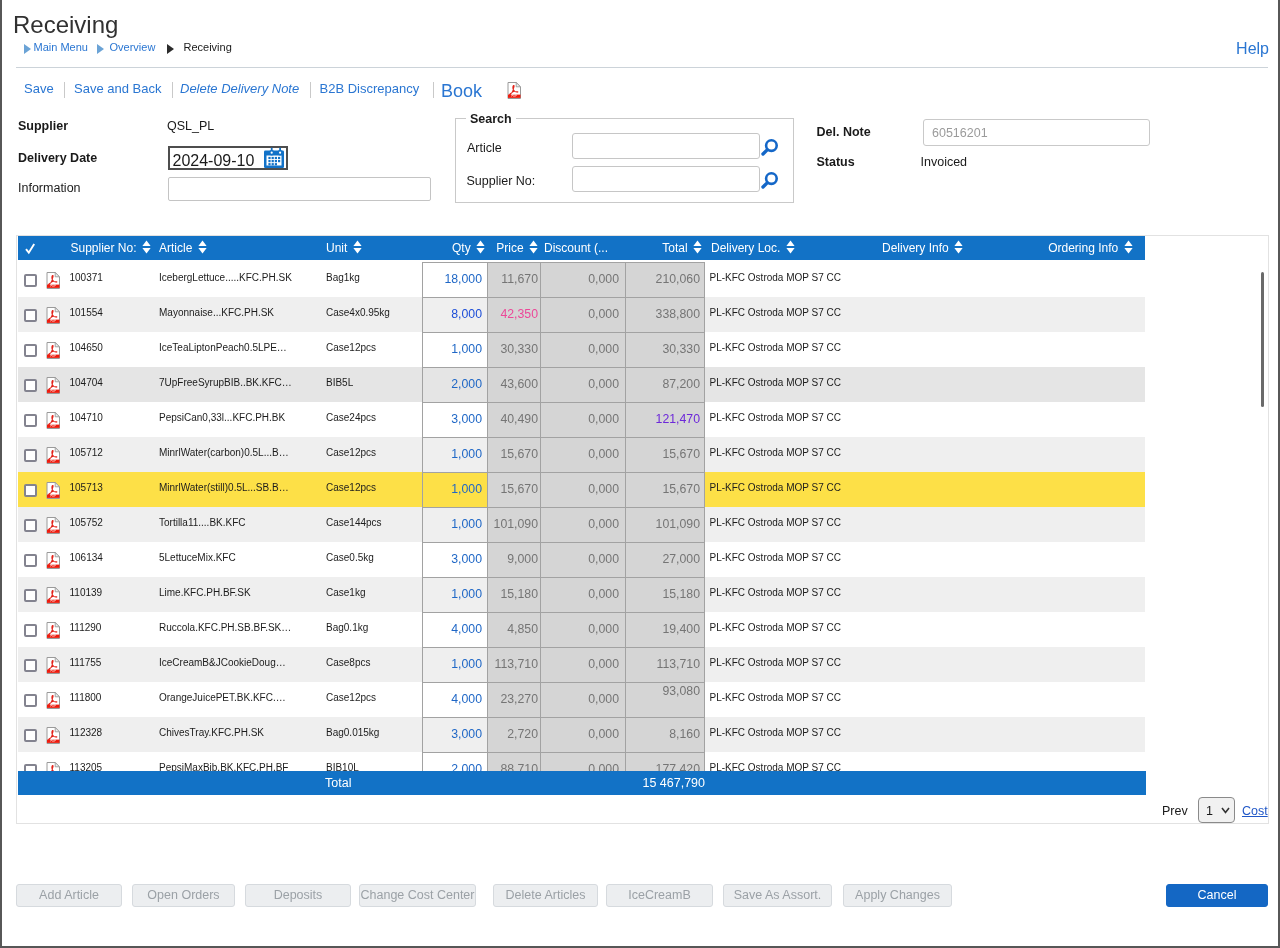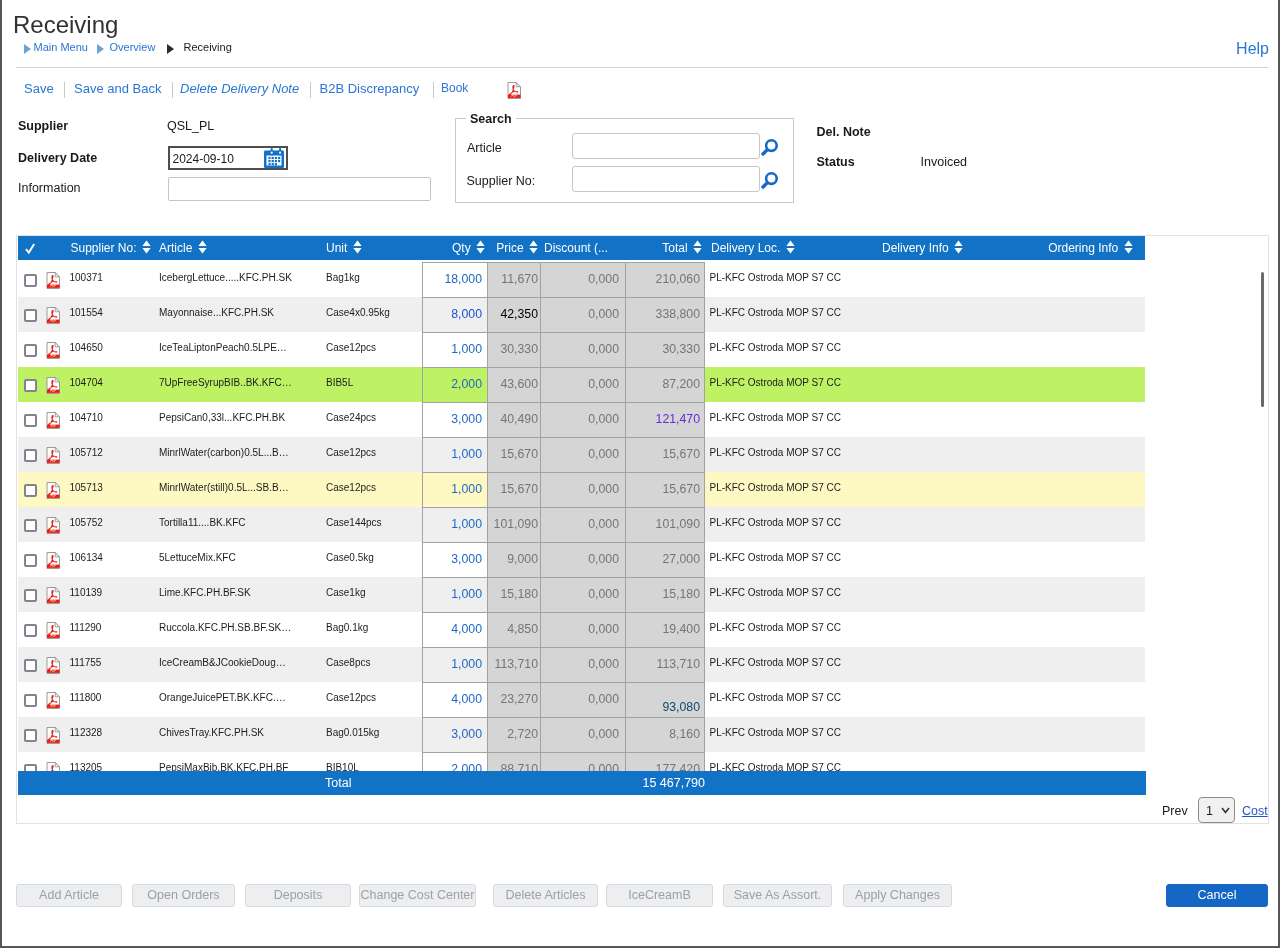--- a/index.html
+++ b/index.html
@@ -25,37 +25,37 @@
       <a style="position:absolute;left:107.5px;top:0">Overview</a>
       <span style="position:absolute;left:164.5px;top:2.5px"><span style="display:inline-block;width:0;height:0;border-left:7px solid #2b2b2b;border-top:5px solid transparent;border-bottom:5px solid transparent;"></span></span>
       <span style="position:absolute;left:181.5px;top:0;color:#1a1a1a">Receiving</span>
     </div>
 <a class="abs" style="right:9px;top:40px;font-size:16px;">Help</a>
 <div class="abs" style="left:14px;top:67px;width:1252px;height:1px;background:#ccd3d9"></div>
 <a class="abs" style="left:22px;top:80.5px;font-size:13px;">Save</a>
 <a class="abs" style="left:72px;top:80.5px;font-size:13px;">Save and Back</a>
 <a class="abs" style="left:178px;top:80.5px;font-size:13px;font-style:italic;">Delete Delivery Note</a>
 <a class="abs" style="left:317.5px;top:80.5px;font-size:13px;">B2B Discrepancy</a>
-<a class="abs" style="left:439px;top:80.5px;font-size:12px;">Book</a>
+<a class="abs" style="left:439px;top:80.5px;font-size:18px;">Book</a>
 <div class="sep" style="left:62px"></div>
 <div class="sep" style="left:170px"></div>
 <div class="sep" style="left:308px"></div>
 <div class="sep" style="left:431px"></div>
 <div class="abs" style="left:505px;top:82px"><svg width="14" height="17" viewBox="0 0 14 17">
         <path d="M1 .5 H9.2 L13.5 4.8 V16.5 H1 z" fill="#fff" stroke="#9a9a9a" stroke-width="1"></path>
         <path d="M9.2 .5 V4.8 H13.5 z" fill="#eeeeee" stroke="#9a9a9a" stroke-width="0.9" stroke-linejoin="round"></path>
         <path d="M6.1 3.2 c1.1 -.4 1.6 .2 1.5 1.1 c-.1 1 -.5 2 -.9 3 c.5 1 1.2 1.7 2 2.2 c.9 -.2 2.2 -.3 2.7 .3 c.4 .6 -.6 1 -1.6 .8 c-.8 -.1 -1.6 -.4 -2.2 -.8 c-1 .3 -2 .8 -2.8 1.4 c-.6 1 -1.4 2 -2.1 2.1 c-.8 0 -.8 -.9 -.2 -1.5 c.5 -.5 1.3 -1 2 -1.3 c.5 -.9 1 -2 1.3 -3 c-.4 -.9 -.6 -1.9 -.4 -2.8 c.1 -.7 .4 -1.3 .7 -1.5 z" fill="#e2231a"></path>
         <rect x="1" y="12.6" width="12.5" height="3.3" fill="#ee1c0f"></rect>
         <text x="7.2" y="15.4" font-size="2.6" fill="#fff" text-anchor="middle" font-family="Liberation Sans">PDF</text>
       </svg></div>
 <div class="lbl abs" style="left:16px;top:118.5px">Supplier</div>
 <div class="val abs" style="left:165px;top:118.5px">QSL_PL</div>
 <div class="lbl abs" style="left:16px;top:150.5px">Delivery Date</div>
 <div class="abs" style="left:166px;top:146px;width:120px;height:24px;border:2px solid #4e4e4e;background:#fff;">
-      <span style="position:absolute;left:2.5px;top:3.5px;font-size:12px;color:#1a1a1a">2024-09-10</span>
+      <span style="position:absolute;left:2.5px;top:3.5px;font-size:16px;color:#1a1a1a">2024-09-10</span>
       <span style="position:absolute;right:1px;top:-1px"><svg width="22" height="22" viewBox="0 0 22 22">
           <rect x="1" y="3.5" width="20" height="17.5" rx="1.2" fill="#1272c8"></rect>
           <rect x="3.5" y="8.5" width="15" height="10" fill="#fff"></rect>
           <g fill="#1272c8">
             <rect x="5.4" y="9.9" width="2.2" height="2.2"></rect>
             <rect x="8.6" y="9.9" width="2.2" height="2.2"></rect>
             <rect x="11.8" y="9.9" width="2.2" height="2.2"></rect>
             <rect x="15" y="9.9" width="2.2" height="2.2"></rect>
             <rect x="5.4" y="13" width="2.2" height="2.2"></rect>
             <rect x="8.6" y="13" width="2.2" height="2.2"></rect>
@@ -84,20 +84,23 @@
           <line x1="7.2" y1="11.9" x2="3" y2="16" stroke="#1467c8" stroke-width="3.4" stroke-linecap="round"></line>
         </svg></span>
 <span class="val" style="position:absolute;left:10.5px;top:54.5px">Supplier No:</span>
 <span class="abs" style="left:116px;top:47px;width:188px;height:26px;border:1px solid #c6c6c6;border-radius:3px;background:#fff"></span>
 <span class="abs" style="left:304px;top:52px"><svg width="19" height="19" viewBox="0 0 19 19">
           <circle cx="11.4" cy="7.6" r="5.3" fill="none" stroke="#1467c8" stroke-width="2.6"></circle>
           <line x1="7.2" y1="11.9" x2="3" y2="16" stroke="#1467c8" stroke-width="3.4" stroke-linecap="round"></line>
         </svg></span>
     </div>
 <div class="lbl abs" style="left:814.5px;top:125px">Del. Note</div>
+<div class="abs" style="left:921px;top:119px;width:227px;height:27px;border:1px solid #c9c9c9;border-radius:3px;background:#fff;">
+      <span style="position:absolute;left:8px;top:6px;font-size:12.5px;color:#9b9b9b">60516201</span>
+    </div>
 <div class="lbl abs" style="left:814.5px;top:155px">Status</div>
 <div class="val abs" style="left:918.5px;top:155px">Invoiced</div>
 <div class="abs" style="left:14px;top:235px;width:1253px;height:589px;border:1px solid #e2e2e2;background:#fff"></div>
 <div class="abs" style="left:16px;top:236px;width:1127px;height:24px;background:#1272c6"></div>
 <div class="hcell" style="left:16px;width:26px;text-align:left;">
       <span style="position:absolute;left:7px;top:2.5px"><svg width="10" height="11.5" viewBox="0 0 10 11.5">
           <path d="M1 6.2 L3.8 9.7 L9.2 1" fill="none" stroke="#fff" stroke-width="1.9"></path>
         </svg></span>
     </div>
 <div class="hcell" style="left:68.5px;width:99px;text-align:left;">Supplier No: <svg width="9" height="14" viewBox="0 0 9 14" style="vertical-align:-2px;margin-left:2px">
@@ -176,21 +179,21 @@
             <path d="M6.1 3.2 c1.1 -.4 1.6 .2 1.5 1.1 c-.1 1 -.5 2 -.9 3 c.5 1 1.2 1.7 2 2.2 c.9 -.2 2.2 -.3 2.7 .3 c.4 .6 -.6 1 -1.6 .8 c-.8 -.1 -1.6 -.4 -2.2 -.8 c-1 .3 -2 .8 -2.8 1.4 c-.6 1 -1.4 2 -2.1 2.1 c-.8 0 -.8 -.9 -.2 -1.5 c.5 -.5 1.3 -1 2 -1.3 c.5 -.9 1 -2 1.3 -3 c-.4 -.9 -.6 -1.9 -.4 -2.8 c.1 -.7 .4 -1.3 .7 -1.5 z" fill="#e2231a"></path>
             <rect x="1" y="12.6" width="12.5" height="3.3" fill="#ee1c0f"></rect>
             <text x="7.2" y="15.4" font-size="2.6" fill="#fff" text-anchor="middle" font-family="Liberation Sans">PDF</text>
           </svg></div>
 <div class="t" style="left:51.5px">104650</div>
 <div class="t" style="left:141px">IceTeaLiptonPeach0.5LPE…</div>
 <div class="t" style="left:308px">Case12pcs</div>
 <div class="t" style="left:691.5px">PL-KFC Ostroda MOP S7 CC</div>
 <div class="num" style="left:404px;width:60px;color:#1f67c6">1,000</div>
 </div>
-<div class="row" style="left:0;top:106px;background:#bef264">
+<div class="row" style="left:0;top:106px;background:#e5e5e5">
 <div class="cb"></div>
 <div style="position:absolute;left:27.5px;top:10px"><svg width="14" height="17" viewBox="0 0 14 17">
             <path d="M1 .5 H9.2 L13.5 4.8 V16.5 H1 z" fill="#fff" stroke="#9a9a9a" stroke-width="1"></path>
             <path d="M9.2 .5 V4.8 H13.5 z" fill="#eeeeee" stroke="#9a9a9a" stroke-width="0.9" stroke-linejoin="round"></path>
             <path d="M6.1 3.2 c1.1 -.4 1.6 .2 1.5 1.1 c-.1 1 -.5 2 -.9 3 c.5 1 1.2 1.7 2 2.2 c.9 -.2 2.2 -.3 2.7 .3 c.4 .6 -.6 1 -1.6 .8 c-.8 -.1 -1.6 -.4 -2.2 -.8 c-1 .3 -2 .8 -2.8 1.4 c-.6 1 -1.4 2 -2.1 2.1 c-.8 0 -.8 -.9 -.2 -1.5 c.5 -.5 1.3 -1 2 -1.3 c.5 -.9 1 -2 1.3 -3 c-.4 -.9 -.6 -1.9 -.4 -2.8 c.1 -.7 .4 -1.3 .7 -1.5 z" fill="#e2231a"></path>
             <rect x="1" y="12.6" width="12.5" height="3.3" fill="#ee1c0f"></rect>
             <text x="7.2" y="15.4" font-size="2.6" fill="#fff" text-anchor="middle" font-family="Liberation Sans">PDF</text>
           </svg></div>
 <div class="t" style="left:51.5px">104704</div>
 <div class="t" style="left:141px">7UpFreeSyrupBIB..BK.KFC…</div>
@@ -221,21 +224,21 @@
             <path d="M6.1 3.2 c1.1 -.4 1.6 .2 1.5 1.1 c-.1 1 -.5 2 -.9 3 c.5 1 1.2 1.7 2 2.2 c.9 -.2 2.2 -.3 2.7 .3 c.4 .6 -.6 1 -1.6 .8 c-.8 -.1 -1.6 -.4 -2.2 -.8 c-1 .3 -2 .8 -2.8 1.4 c-.6 1 -1.4 2 -2.1 2.1 c-.8 0 -.8 -.9 -.2 -1.5 c.5 -.5 1.3 -1 2 -1.3 c.5 -.9 1 -2 1.3 -3 c-.4 -.9 -.6 -1.9 -.4 -2.8 c.1 -.7 .4 -1.3 .7 -1.5 z" fill="#e2231a"></path>
             <rect x="1" y="12.6" width="12.5" height="3.3" fill="#ee1c0f"></rect>
             <text x="7.2" y="15.4" font-size="2.6" fill="#fff" text-anchor="middle" font-family="Liberation Sans">PDF</text>
           </svg></div>
 <div class="t" style="left:51.5px">105712</div>
 <div class="t" style="left:141px">MinrlWater(carbon)0.5L...B…</div>
 <div class="t" style="left:308px">Case12pcs</div>
 <div class="t" style="left:691.5px">PL-KFC Ostroda MOP S7 CC</div>
 <div class="num" style="left:404px;width:60px;color:#1f67c6">1,000</div>
 </div>
-<div class="row" style="left:0;top:211px;background:#fef9c3">
+<div class="row" style="left:0;top:211px;background:#fde047">
 <div class="cb"></div>
 <div style="position:absolute;left:27.5px;top:10px"><svg width="14" height="17" viewBox="0 0 14 17">
             <path d="M1 .5 H9.2 L13.5 4.8 V16.5 H1 z" fill="#fff" stroke="#9a9a9a" stroke-width="1"></path>
             <path d="M9.2 .5 V4.8 H13.5 z" fill="#eeeeee" stroke="#9a9a9a" stroke-width="0.9" stroke-linejoin="round"></path>
             <path d="M6.1 3.2 c1.1 -.4 1.6 .2 1.5 1.1 c-.1 1 -.5 2 -.9 3 c.5 1 1.2 1.7 2 2.2 c.9 -.2 2.2 -.3 2.7 .3 c.4 .6 -.6 1 -1.6 .8 c-.8 -.1 -1.6 -.4 -2.2 -.8 c-1 .3 -2 .8 -2.8 1.4 c-.6 1 -1.4 2 -2.1 2.1 c-.8 0 -.8 -.9 -.2 -1.5 c.5 -.5 1.3 -1 2 -1.3 c.5 -.9 1 -2 1.3 -3 c-.4 -.9 -.6 -1.9 -.4 -2.8 c.1 -.7 .4 -1.3 .7 -1.5 z" fill="#e2231a"></path>
             <rect x="1" y="12.6" width="12.5" height="3.3" fill="#ee1c0f"></rect>
             <text x="7.2" y="15.4" font-size="2.6" fill="#fff" text-anchor="middle" font-family="Liberation Sans">PDF</text>
           </svg></div>
 <div class="t" style="left:51.5px">105713</div>
 <div class="t" style="left:141px">MinrlWater(still)0.5L...SB.B…</div>
@@ -361,21 +364,21 @@
 <div class="t" style="left:141px">PepsiMaxBib.BK.KFC.PH.BF</div>
 <div class="t" style="left:308px">BIB10L</div>
 <div class="t" style="left:691.5px">PL-KFC Ostroda MOP S7 CC</div>
 <div class="num" style="left:404px;width:60px;color:#1f67c6">2,000</div>
 </div>
 </div>
 <div class="abs" style="left:485px;top:262px;width:217px;height:509px;background:#d5d5d5"></div>
 <div class="num" style="left:485px;top:272px;width:51px;color:#757575">11,670</div>
 <div class="num" style="left:538px;top:272px;width:79px;color:#757575">0,000</div>
 <div class="num" style="left:623px;top:272px;width:75px;color:#757575">210,060</div>
-<div class="num" style="left:485px;top:307px;width:51px;color:#000000">42,350</div>
+<div class="num" style="left:485px;top:307px;width:51px;color:#ec4899">42,350</div>
 <div class="num" style="left:538px;top:307px;width:79px;color:#757575">0,000</div>
 <div class="num" style="left:623px;top:307px;width:75px;color:#757575">338,800</div>
 <div class="num" style="left:485px;top:342px;width:51px;color:#757575">30,330</div>
 <div class="num" style="left:538px;top:342px;width:79px;color:#757575">0,000</div>
 <div class="num" style="left:623px;top:342px;width:75px;color:#757575">30,330</div>
 <div class="num" style="left:485px;top:377px;width:51px;color:#757575">43,600</div>
 <div class="num" style="left:538px;top:377px;width:79px;color:#757575">0,000</div>
 <div class="num" style="left:623px;top:377px;width:75px;color:#757575">87,200</div>
 <div class="num" style="left:485px;top:412px;width:51px;color:#757575">40,490</div>
 <div class="num" style="left:538px;top:412px;width:79px;color:#757575">0,000</div>
@@ -396,21 +399,21 @@
 <div class="num" style="left:538px;top:587px;width:79px;color:#757575">0,000</div>
 <div class="num" style="left:623px;top:587px;width:75px;color:#757575">15,180</div>
 <div class="num" style="left:485px;top:622px;width:51px;color:#757575">4,850</div>
 <div class="num" style="left:538px;top:622px;width:79px;color:#757575">0,000</div>
 <div class="num" style="left:623px;top:622px;width:75px;color:#757575">19,400</div>
 <div class="num" style="left:485px;top:657px;width:51px;color:#757575">113,710</div>
 <div class="num" style="left:538px;top:657px;width:79px;color:#757575">0,000</div>
 <div class="num" style="left:623px;top:657px;width:75px;color:#757575">113,710</div>
 <div class="num" style="left:485px;top:692px;width:51px;color:#757575">23,270</div>
 <div class="num" style="left:538px;top:692px;width:79px;color:#757575">0,000</div>
-<div class="num" style="left:623px;top:700px;width:75px;color:#0c4a6e">93,080</div>
+<div class="num" style="left:623px;top:684px;width:75px;color:#737373">93,080</div>
 <div class="num" style="left:485px;top:727px;width:51px;color:#757575">2,720</div>
 <div class="num" style="left:538px;top:727px;width:79px;color:#757575">0,000</div>
 <div class="num" style="left:623px;top:727px;width:75px;color:#757575">8,160</div>
 <div class="num" style="left:485px;top:762px;width:51px;color:#757575">88,710</div>
 <div class="num" style="left:538px;top:762px;width:79px;color:#757575">0,000</div>
 <div class="num" style="left:623px;top:762px;width:75px;color:#757575">177,420</div>
 <div class="gline" style="left:420px;top:262px;width:1px;height:509px"></div>
 <div class="gline" style="left:485px;top:262px;width:1px;height:509px"></div>
 <div class="gline" style="left:538px;top:262px;width:1px;height:509px"></div>
 <div class="gline" style="left:623px;top:262px;width:1px;height:509px"></div>

